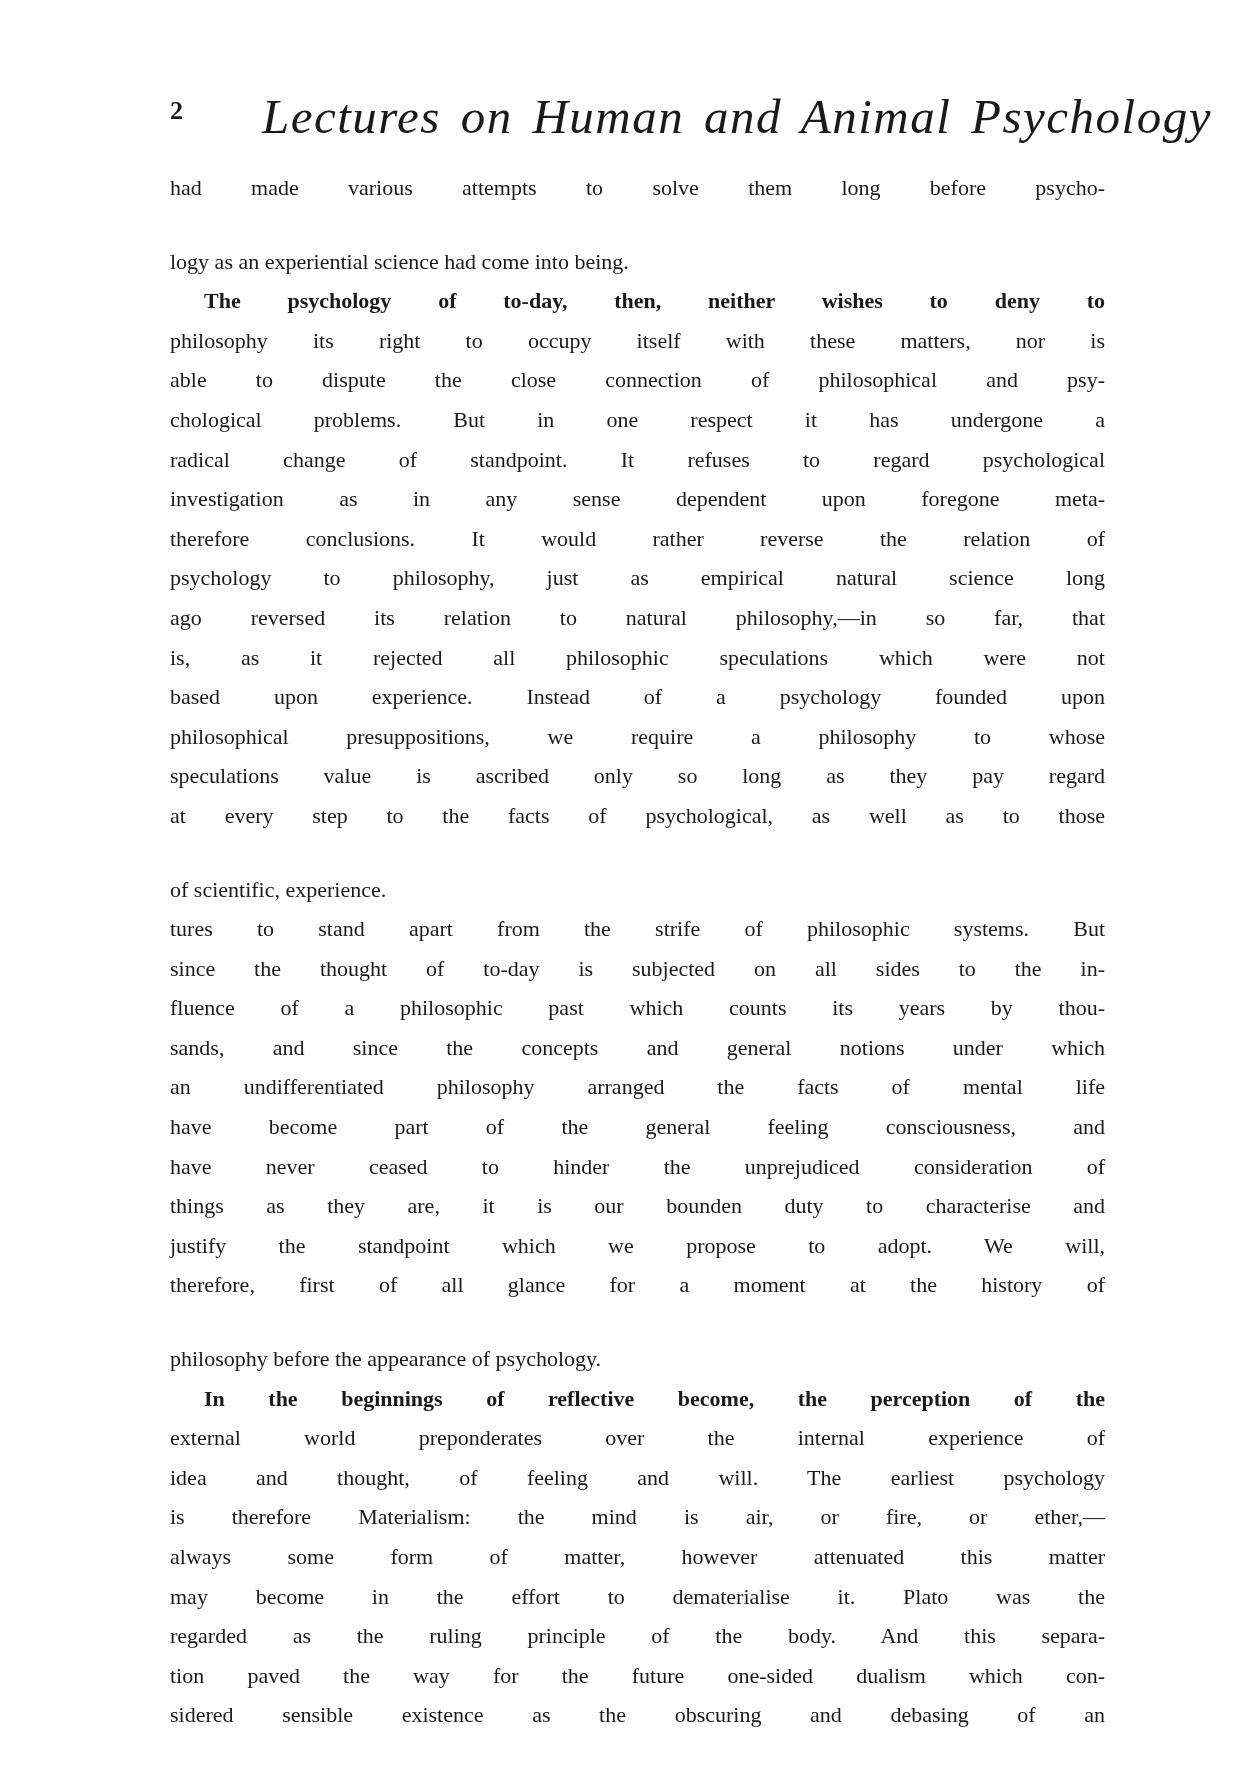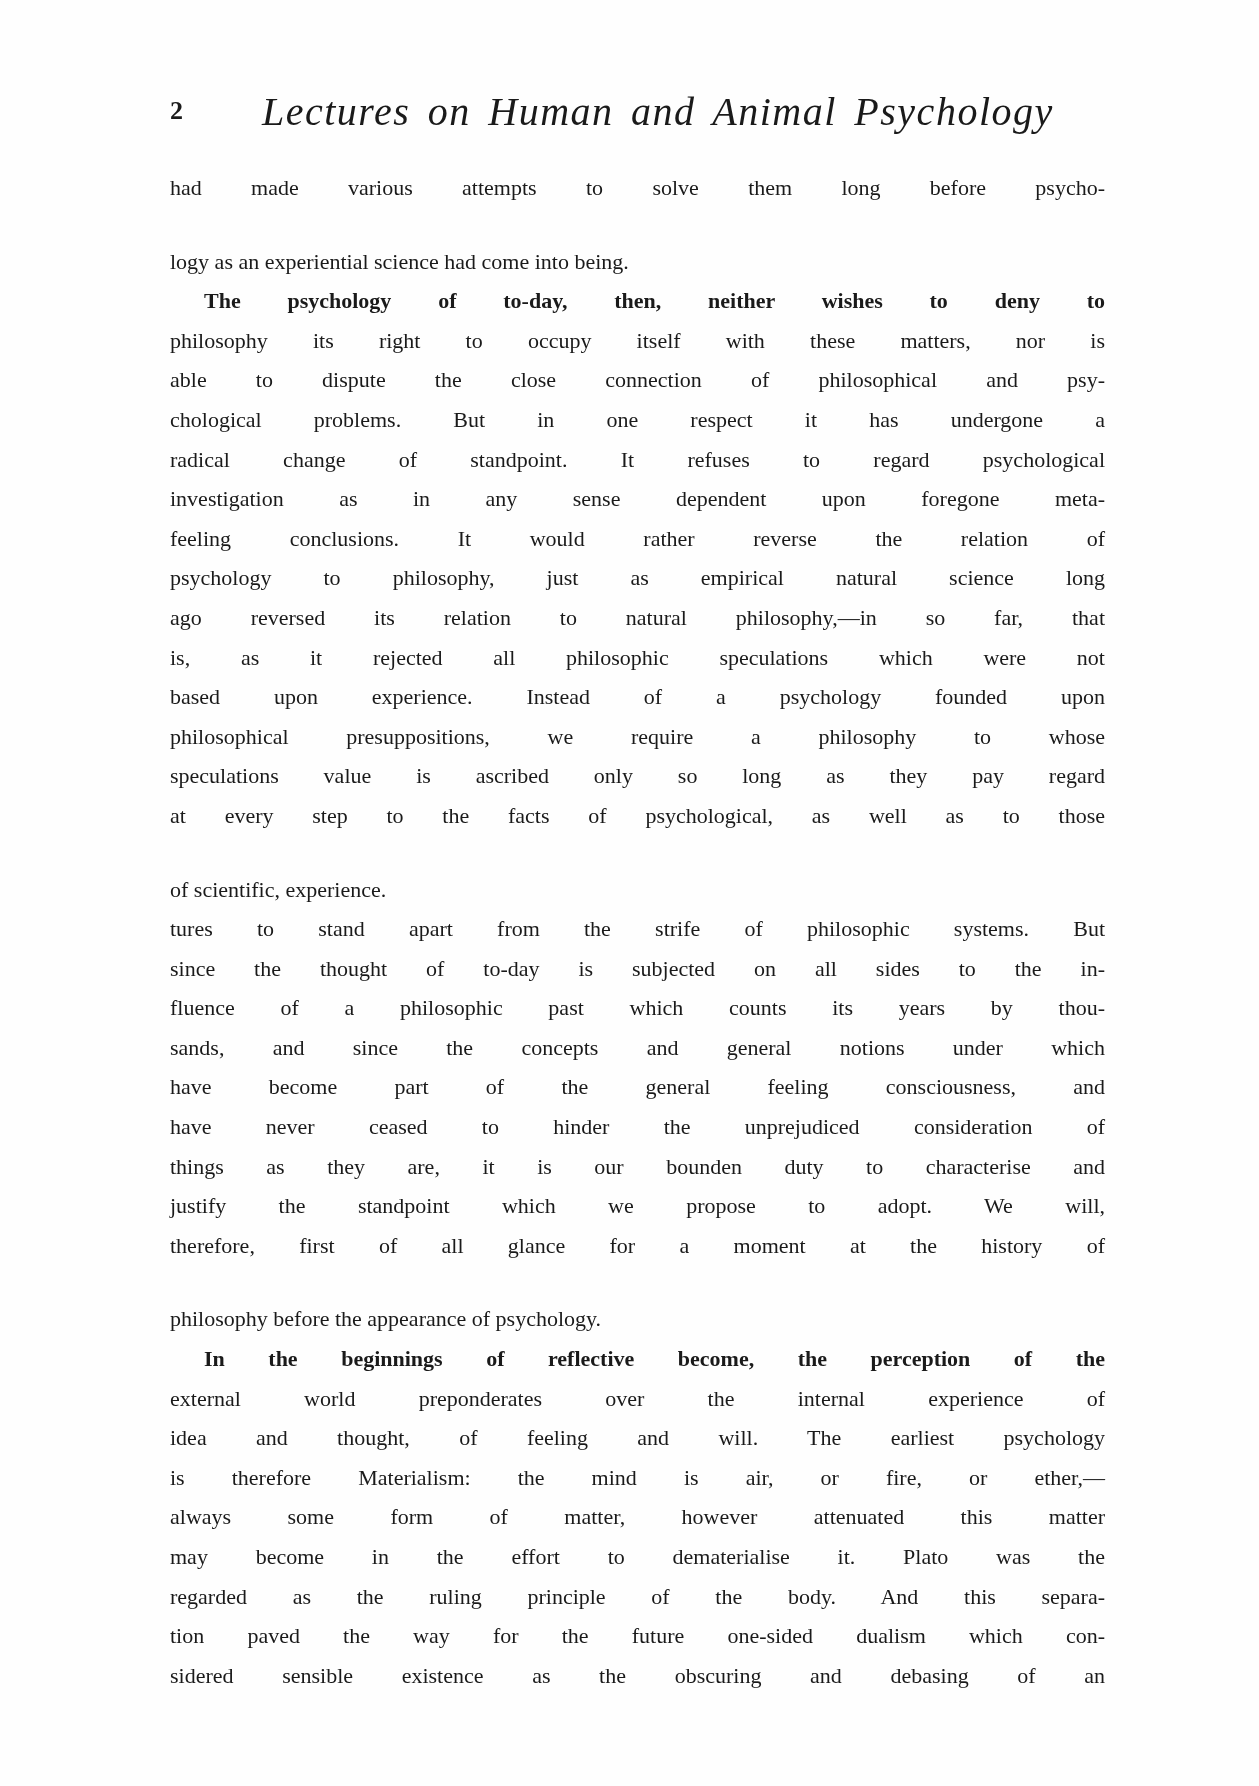--- a/index.html
+++ b/index.html
@@ -3,21 +3,21 @@
 <meta charset="utf-8">
 <style>
   html, body { margin: 0; padding: 0; }
   body {
     width: 1259px; height: 1786px; background: #ffffff; position: relative; overflow: hidden;
     font-family: "Liberation Serif", "DejaVu Serif", serif; color: #1a1a1a;
   }
   .page { position: absolute; left: 0; top: 0; width: 1259px; height: 1786px; background: #fefefe; }
   .running-head { position: absolute; left: 170px; top: 88px; width: 940px; height: 46px; }
   .page-number { position: absolute; left: 0; top: 8px; font-size: 26px; font-weight: bold; }
-  .running-title { position: absolute; left: 92px; top: 0; font-size: 40px; font-style: italic; letter-spacing: 1.5px; word-spacing: 6px; white-space: nowrap; }
+  .running-title { position: absolute; left: 92px; top: 0; font-size: 49px; font-style: italic; letter-spacing: 1.5px; word-spacing: 6px; white-space: nowrap; }
   .body-text { position: absolute; left: 170px; top: 168px; width: 935px; }
   .line {
     display: block; height: 39.6px; line-height: 39.6px; font-size: 22px; white-space: nowrap;
     text-align: justify; text-align-last: justify; overflow: visible;
   }
   .line.indent { padding-left: 34px; font-weight: bold; }
   .line.last { text-align-last: left; margin-top: 34px; }
 </style>
 </head>
 <body>
@@ -29,33 +29,34 @@
   </div>
   <div class="body-text" id="body-text">
       <span class="line">had made various attempts to solve them long before psycho-</span>
       <span class="line last">logy as an experiential science had come into being.</span>
       <span class="line indent">The psychology of to-day, then, neither wishes to deny to</span>
       <span class="line">philosophy its right to occupy itself with these matters, nor is</span>
       <span class="line">able to dispute the close connection of philosophical and psy-</span>
       <span class="line">chological problems. But in one respect it has undergone a</span>
       <span class="line">radical change of standpoint. It refuses to regard psychological</span>
       <span class="line">investigation as in any sense dependent upon foregone meta-</span>
-      <span class="line">feeling conclusions. It would rather reverse the relation of</span>
+      <span class="line">therefore conclusions. It would rather reverse the relation of</span>
       <span class="line">psychology to philosophy, just as empirical natural science long</span>
       <span class="line">ago reversed its relation to natural philosophy,—in so far, that</span>
       <span class="line">is, as it rejected all philosophic speculations which were not</span>
       <span class="line">based upon experience. Instead of a psychology founded upon</span>
       <span class="line">philosophical presuppositions, we require a philosophy to whose</span>
       <span class="line">speculations value is ascribed only so long as they pay regard</span>
       <span class="line">at every step to the facts of psychological, as well as to those</span>
       <span class="line last">of scientific, experience.</span>
       <span class="line">tures to stand apart from the strife of philosophic systems. But</span>
       <span class="line">since the thought of to-day is subjected on all sides to the in-</span>
       <span class="line">fluence of a philosophic past which counts its years by thou-</span>
       <span class="line">sands, and since the concepts and general notions under which</span>
+      <span class="line">an undifferentiated philosophy arranged the facts of mental life</span>
       <span class="line">have become part of the general feeling consciousness, and</span>
       <span class="line">have never ceased to hinder the unprejudiced consideration of</span>
       <span class="line">things as they are, it is our bounden duty to characterise and</span>
       <span class="line">justify the standpoint which we propose to adopt. We will,</span>
       <span class="line">therefore, first of all glance for a moment at the history of</span>
       <span class="line last">philosophy before the appearance of psychology.</span>
       <span class="line indent">In the beginnings of reflective become, the perception of the</span>
       <span class="line">external world preponderates over the internal experience of</span>
       <span class="line">idea and thought, of feeling and will. The earliest psychology</span>
       <span class="line">is therefore Materialism: the mind is air, or fire, or ether,—</span>

